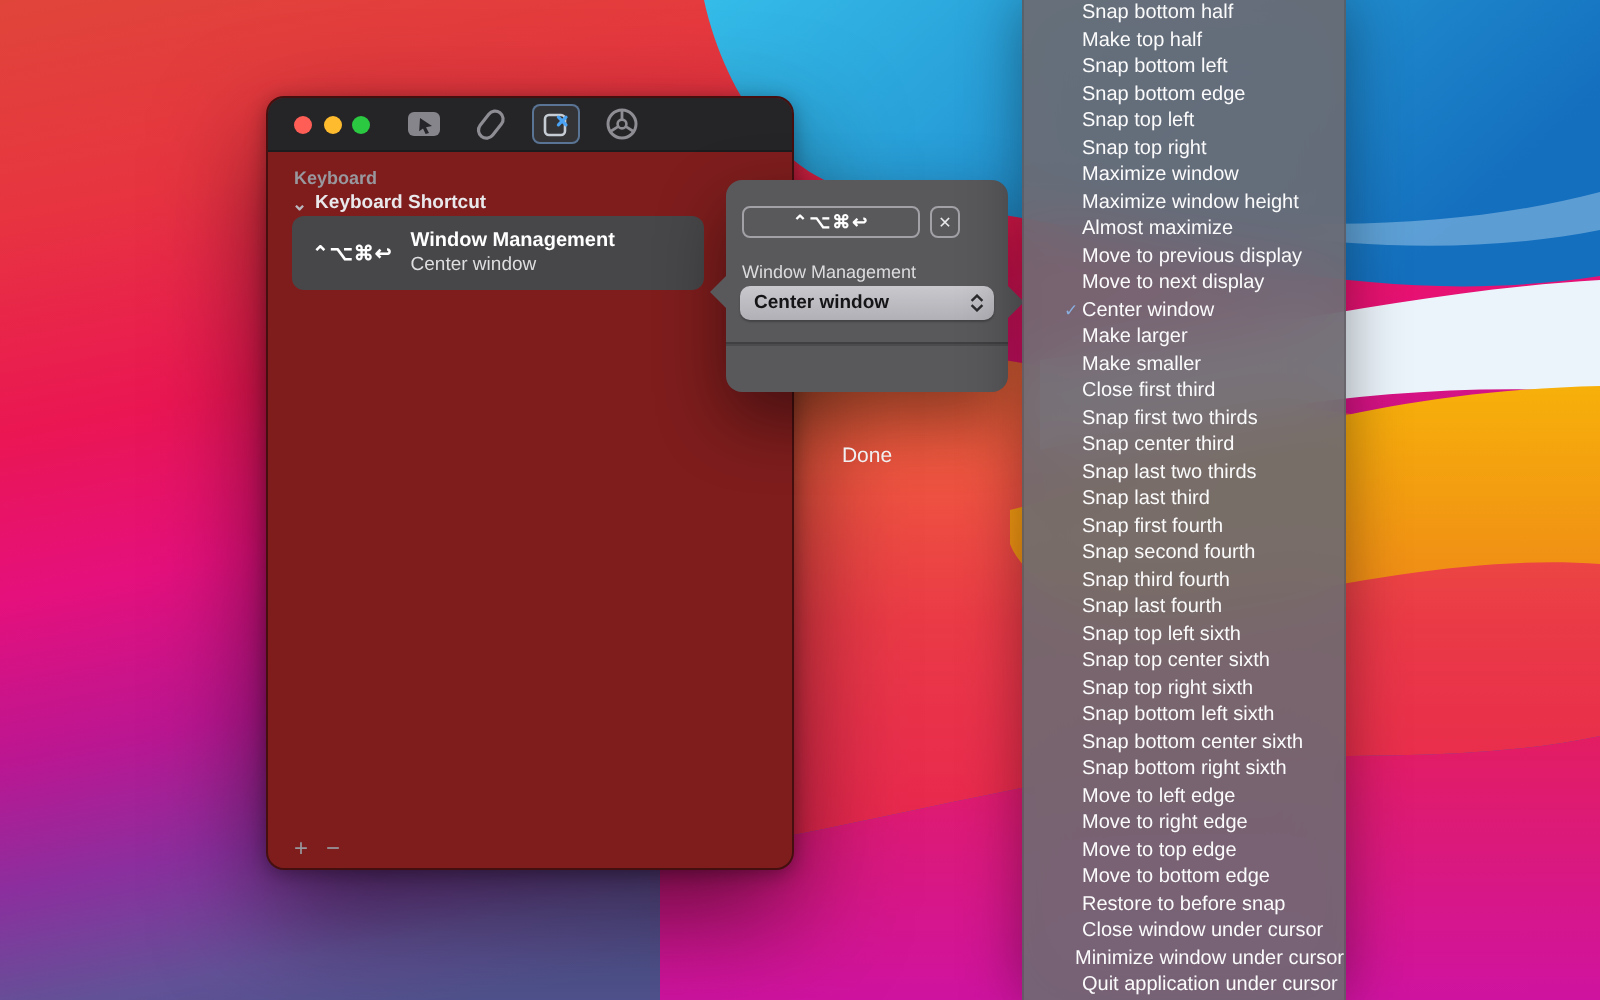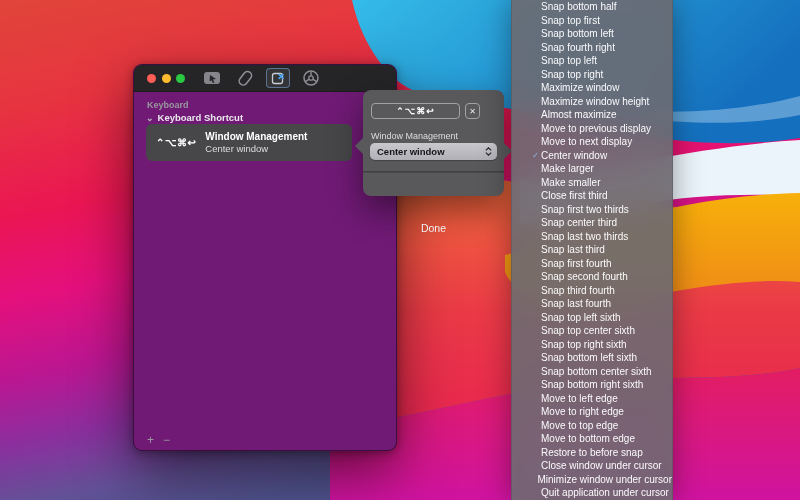--- a/index.html
+++ b/index.html
@@ -6,22 +6,22 @@
   body{
     width:800px;height:500px;overflow:hidden;position:relative;
     font-family:"Liberation Sans", sans-serif;
     -webkit-font-smoothing:antialiased;
   }
   .screen{position:absolute;inset:0;width:800px;height:500px;}
   .wallpaper{position:absolute;inset:0;width:800px;height:500px;display:block;}
 
   
   .main-window{
-    position:absolute;left:133px;top:64px;width:264px;height:387px;
-    background:#701a75;border-radius:9px;
+    position:absolute;left:133px;top:48px;width:264px;height:387px;
+    background:#7f1d1d;border-radius:9px;
     box-shadow:0 22px 55px rgba(0,0,0,.55),0 2px 10px rgba(0,0,0,.35);
     border:1px solid rgba(0,0,0,.45);box-sizing:border-box;
   }
   .titlebar{
     position:absolute;left:0;top:0;right:0;height:26px;
     background:#252527;border-radius:8px 8px 0 0;
     border-bottom:1px solid #1c1c1e;
   }
   .lights{position:absolute;left:13px;top:8.5px;display:flex;gap:5.5px;}
   .light{width:9px;height:9px;border-radius:50%;}
@@ -219,29 +219,29 @@
     <button class="done-btn">Done</button>
   </div>
 
   <div class="menu">
       <div class="menu-item">
         <span class="check" style="color: rgb(138, 174, 222);"></span>
         <span class="mi-label">Snap bottom half</span>
       </div>
       <div class="menu-item">
         <span class="check" style="color: rgb(138, 174, 222);"></span>
-        <span class="mi-label">Snap top first</span>
+        <span class="mi-label">Make top half</span>
       </div>
       <div class="menu-item">
         <span class="check" style="color: rgb(138, 174, 222);"></span>
         <span class="mi-label">Snap bottom left</span>
       </div>
       <div class="menu-item">
         <span class="check" style="color: rgb(138, 174, 222);"></span>
-        <span class="mi-label">Snap fourth right</span>
+        <span class="mi-label">Snap bottom edge</span>
       </div>
       <div class="menu-item">
         <span class="check" style="color: rgb(138, 174, 222);"></span>
         <span class="mi-label">Snap top left</span>
       </div>
       <div class="menu-item">
         <span class="check" style="color: rgb(138, 174, 222);"></span>
         <span class="mi-label">Snap top right</span>
       </div>
       <div class="menu-item">

